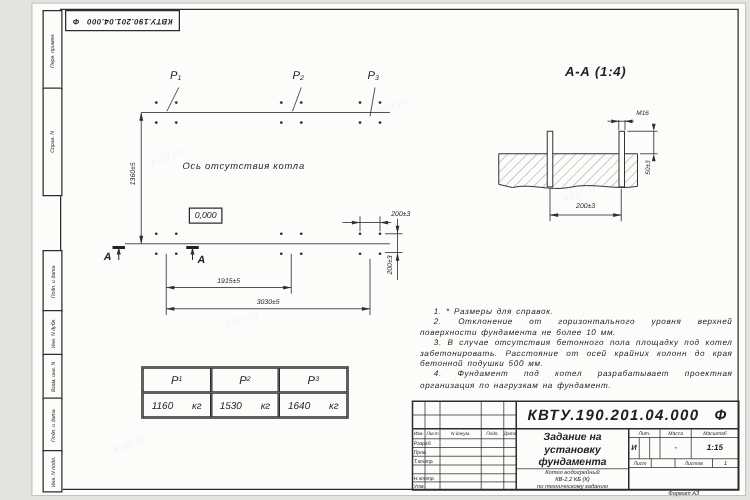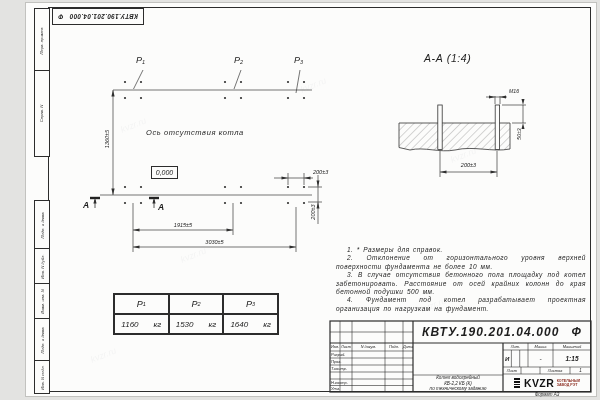--- a/index.html
+++ b/index.html
@@ -221,21 +221,21 @@
 
   <div class="lbl rot90" style="left:98px;top:136px;font-size:5.5px">1360±5</div>
   <div class="lbl ctr" style="left:133px;top:221.5px;width:100px;font-size:5.5px">1915±5</div>
   <div class="lbl ctr" style="left:133px;top:238.5px;width:163px;font-size:5.5px">3030±5</div>
   <div class="lbl" style="left:313px;top:168.5px;font-size:5.5px">200±3</div>
   <div class="lbl rot90" style="left:305px;top:209px;font-size:5.5px">200±3</div>
 
   <div class="lbl" style="left:83px;top:200px;font-size:8.5px;font-weight:700">А</div>
   <div class="lbl" style="left:158px;top:202px;font-size:8.5px;font-weight:700">А</div>
 
-  <div class="lbl" style="left:424px;top:52px;font-size:10.5px;font-weight:400;letter-spacing:.6px">А-А (1:4)</div>
+  <div class="lbl" style="left:452px;top:52px;font-size:10.5px;font-weight:700;letter-spacing:.6px">А-А (1:4)</div>
   <div class="lbl" style="left:509px;top:88px;font-size:5.2px">М16</div>
   <div class="lbl rot90" style="left:513px;top:131px;font-size:5.2px">50±3</div>
   <div class="lbl ctr" style="left:440px;top:162px;width:57px;font-size:5.5px">200±3</div>
 
   <div class="notes">
     <div>1. * Размеры для справок.</div>
     <div>2. Отклонение от горизонтального уровня верхней поверхности фундамента не более 10 мм.</div>
     <div>3. В случае отсутствия бетонного пола площадку под котел забетонировать. Расстояние от осей крайних колонн до края бетонной подушки 500 мм.</div>
     <div>4. Фундамент под котел разрабатывает проектная организация по нагрузкам на фундамент.</div>
   </div>
@@ -277,41 +277,33 @@
   <div class="lbl ctr" style="left:352px;top:344.5px;width:33px;font-size:3.8px">N докум.</div>
   <div class="lbl ctr" style="left:385px;top:344.5px;width:18px;font-size:3.8px">Подп.</div>
   <div class="lbl ctr" style="left:403px;top:344.5px;width:10px;font-size:3.8px">Дата</div>
 
   <div class="lbl" style="left:331px;top:352.2px;font-size:4px">Разраб.</div>
   <div class="lbl" style="left:331px;top:359.2px;font-size:4px">Пров.</div>
   <div class="lbl" style="left:331px;top:366.2px;font-size:4px">Т.контр.</div>
   <div class="lbl" style="left:331px;top:380px;font-size:4px">Н.контр.</div>
   <div class="lbl" style="left:331px;top:386.4px;font-size:4px">Утв.</div>
 
+  <div class="lbl ctr" style="left:413px;top:343px;width:90px;height:32px;font-size:8.3px;font-weight:700;line-height:10.3px;white-space:pre-line">Задание на
+установку
+фундамента</div>
   <div class="lbl ctr" style="left:413px;top:375px;width:90px;height:17px;font-size:4.6px;line-height:5.6px;white-space:pre-line">Котел водогрейный
 КВ-2,2 КБ (К)
 по техническому заданию</div>
 
   <div class="lbl ctr" style="left:503px;top:344px;width:25px;font-size:4px">Лит.</div>
   <div class="lbl ctr" style="left:528px;top:344px;width:25px;font-size:4px">Масса</div>
   <div class="lbl ctr" style="left:553px;top:344px;width:38px;font-size:4px">Масштаб</div>
   <div class="lbl ctr" style="left:503px;top:352px;width:8.4px;height:13px;font-size:6px;font-weight:700">И</div>
   <div class="lbl ctr" style="left:528px;top:352px;width:25px;height:13px;font-size:6.5px">-</div>
   <div class="lbl ctr" style="left:553px;top:352px;width:38px;height:13px;font-size:6.5px;font-weight:700">1:15</div>
 
   <div class="lbl ctr" style="left:503px;top:368px;width:18px;font-size:4px">Лист</div>
   <div class="lbl ctr" style="left:540px;top:368px;width:30px;font-size:4px">Листов</div>
   <div class="lbl ctr" style="left:570px;top:367.5px;width:21px;font-size:4.5px">1</div>
 
-  <div class="abs" style="left:503px;top:374px;width:88px;height:18px;display:flex;align-items:center;justify-content:center;gap:2.5px">
-    <span class="logo-bars">
-        <i></i>
-        <i></i>
-        <i></i>
-        <i></i>
-      </span>
-    <span class="logo-kvzr">KVZR</span>
-    <span class="logo-cap">КОТЕЛЬНЫЙ
-ЗАВОД РЭТ</span>
-  </div>
 
   <div class="lbl ctr" style="left:503px;top:392.3px;width:88px;font-size:4.5px">Формат А3</div>
 </div>
 
 </body></html>

